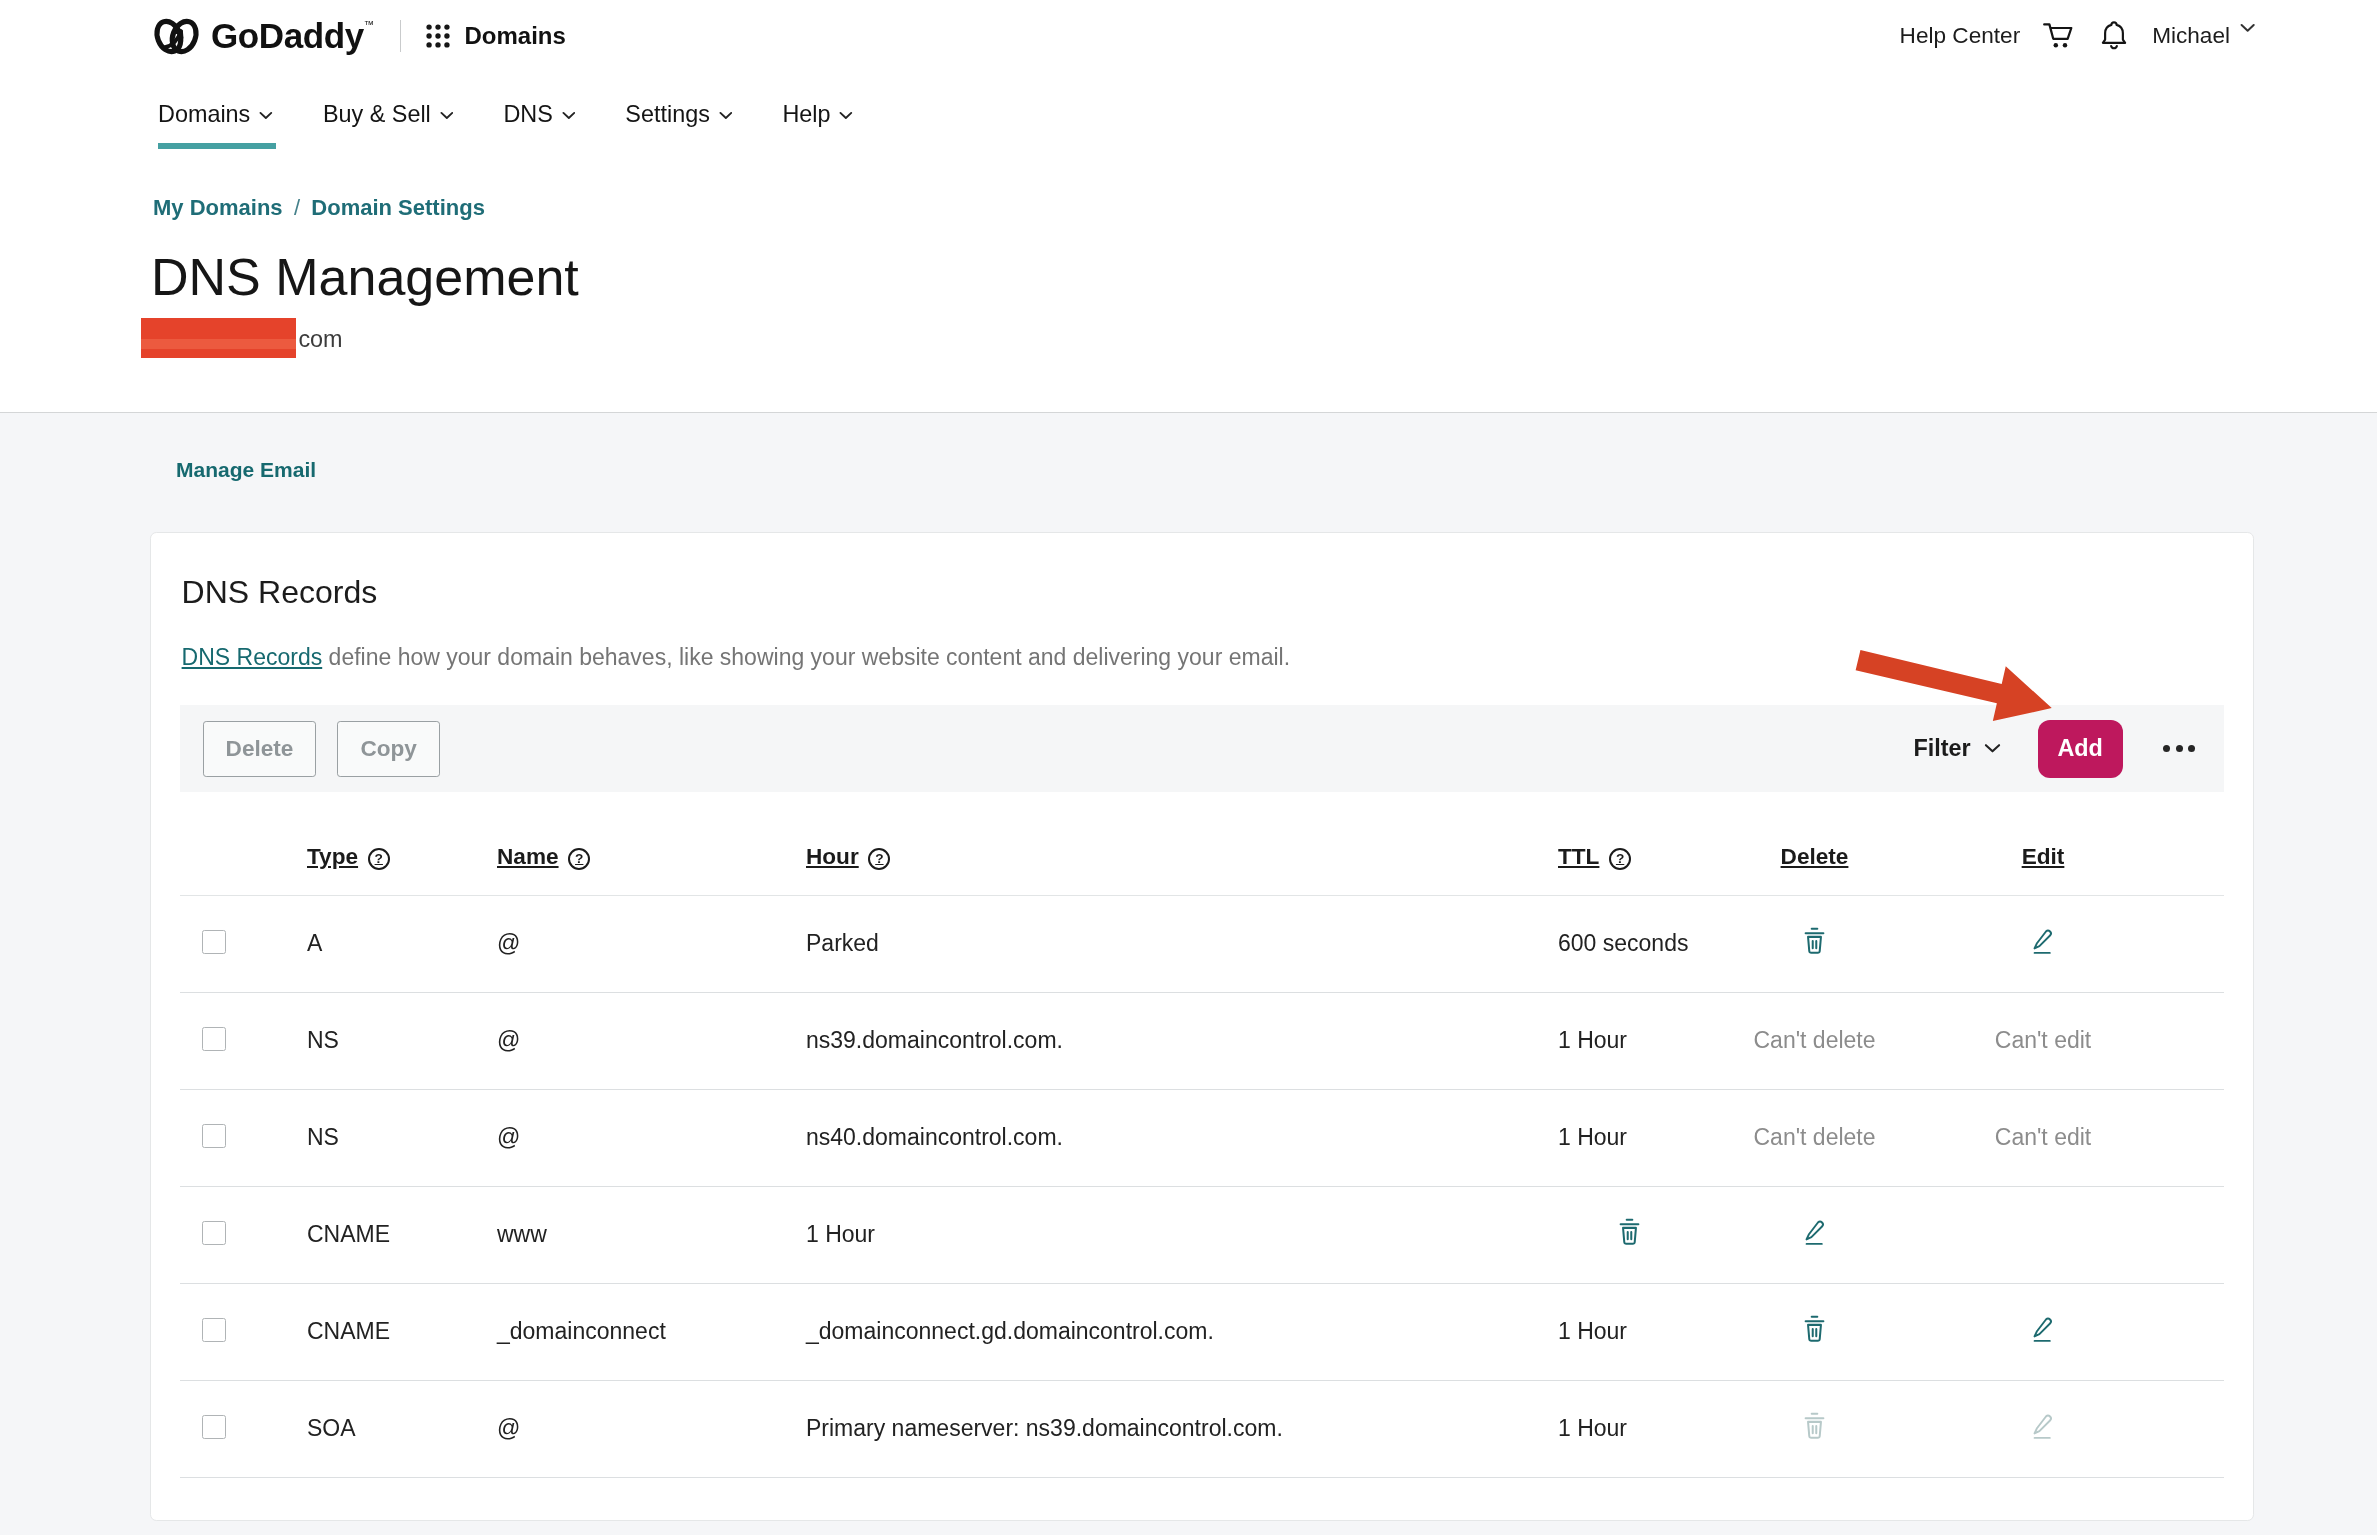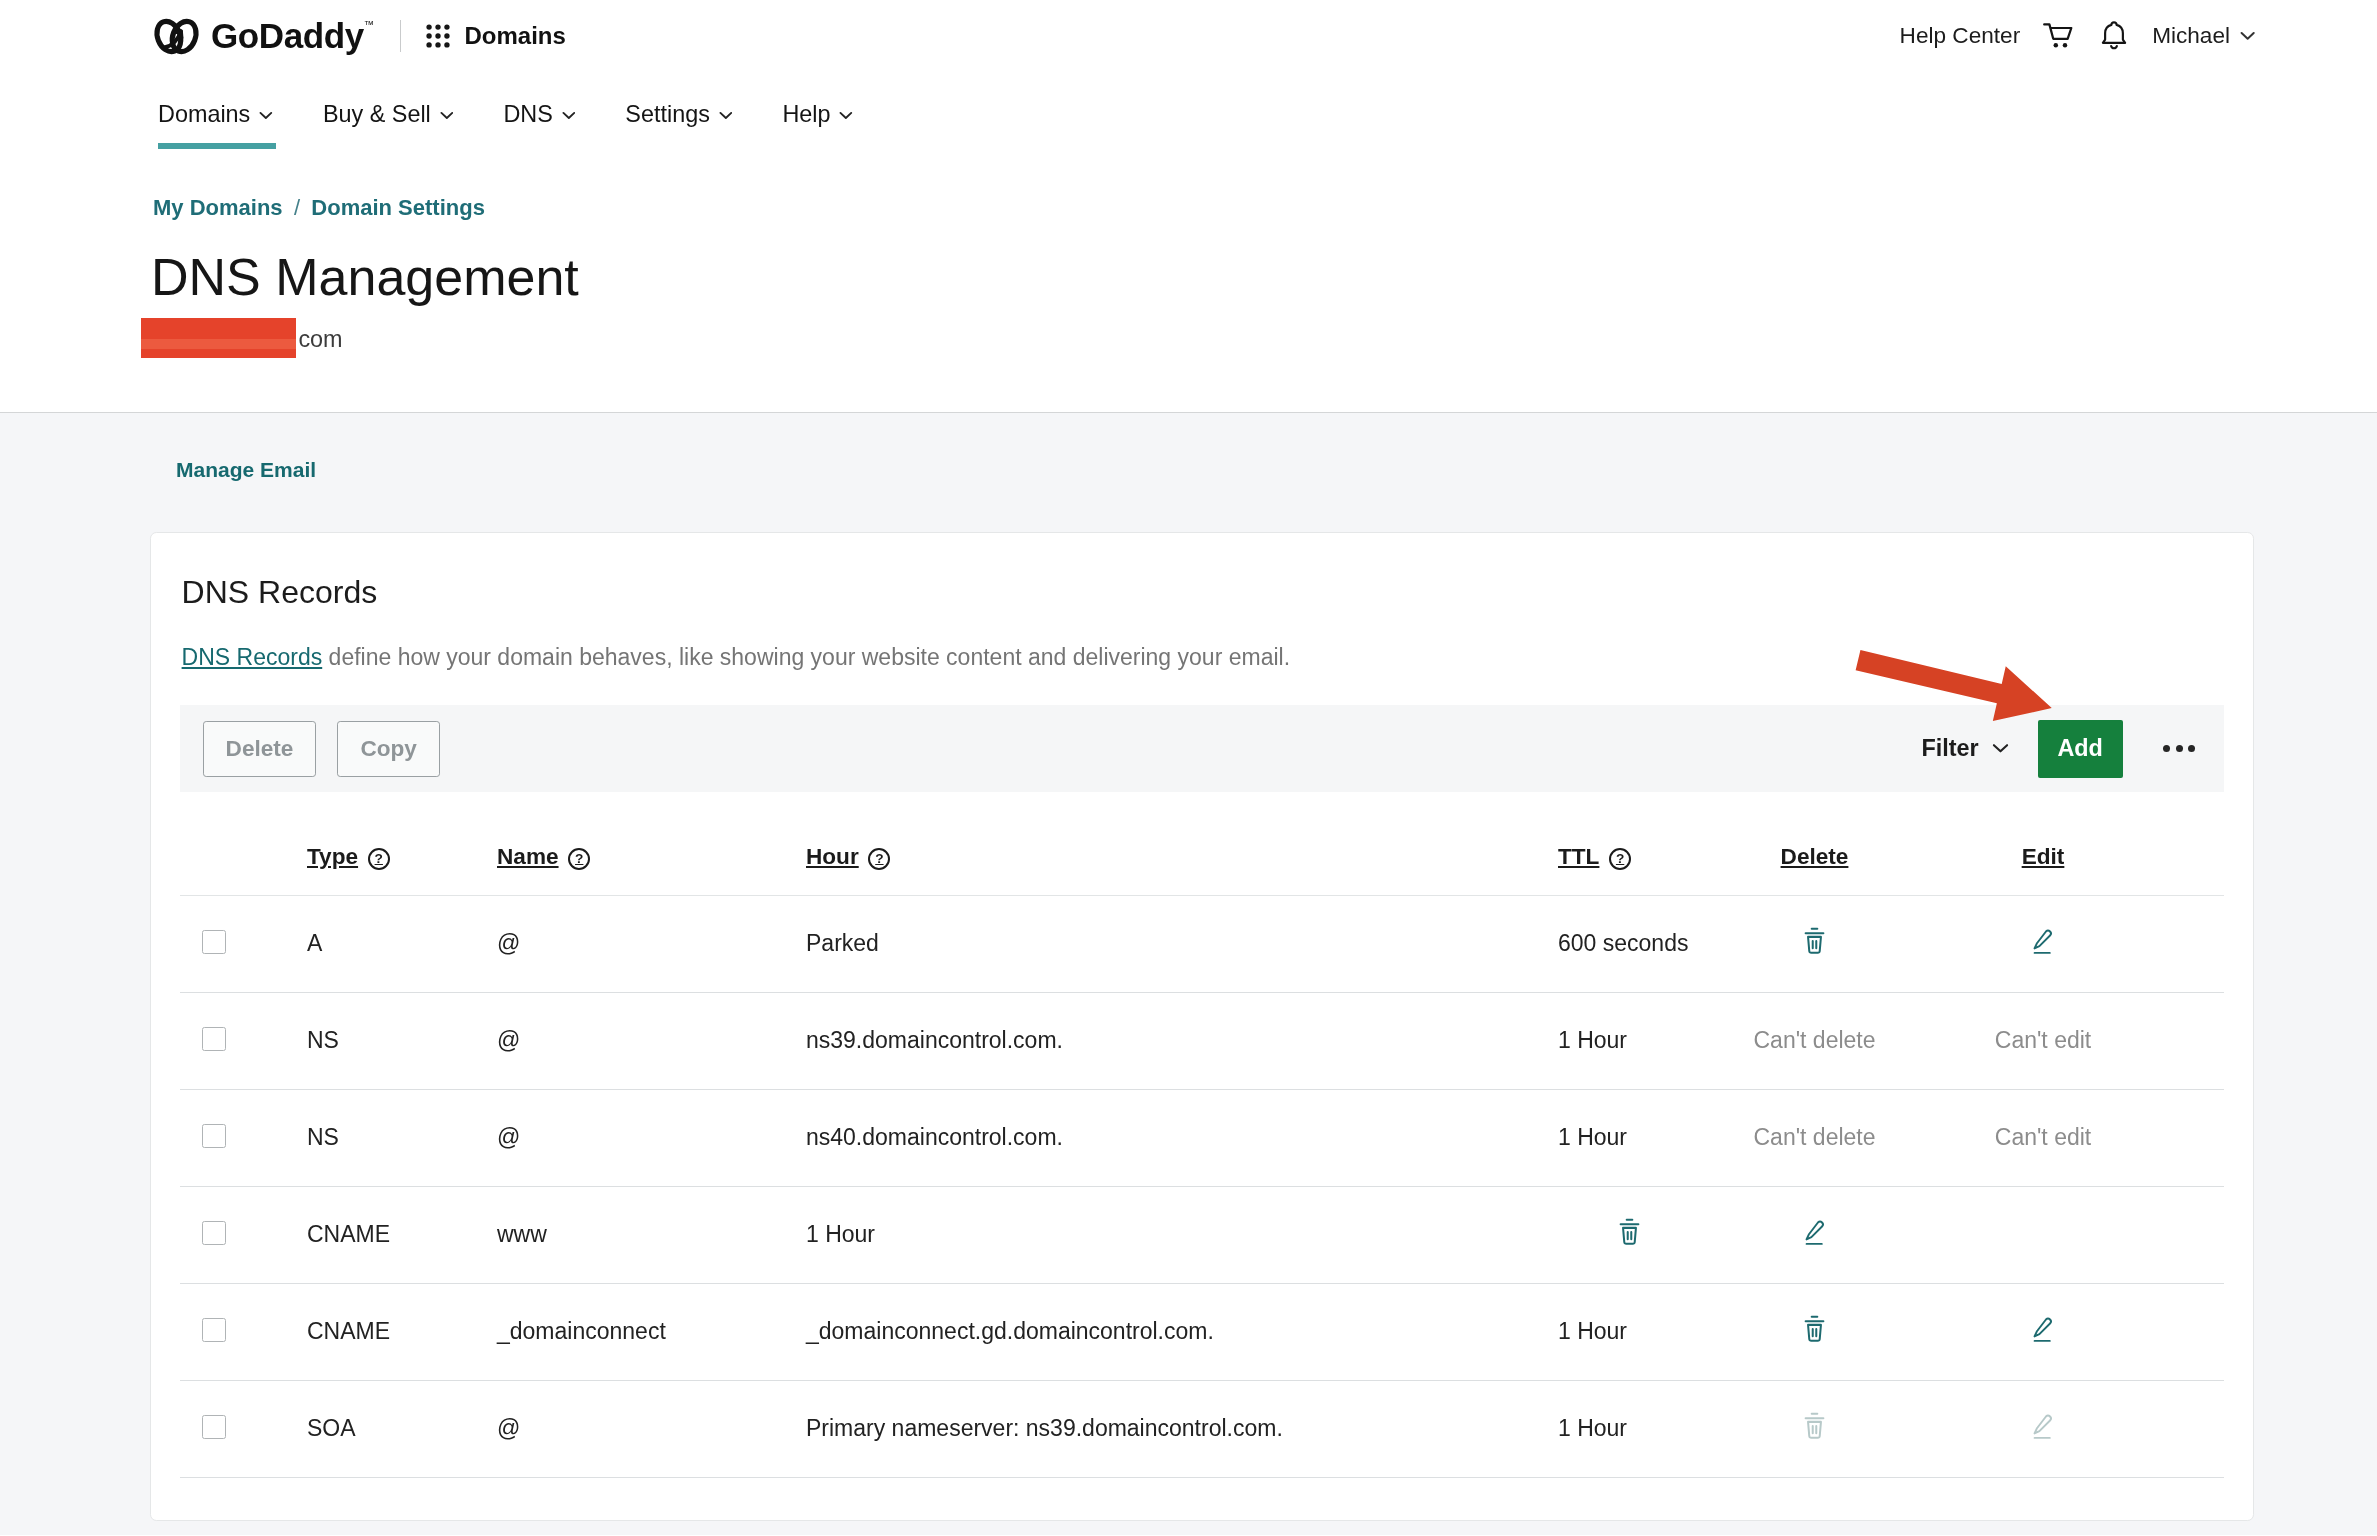--- a/index.html
+++ b/index.html
@@ -20,21 +20,21 @@
   .brand-row{height:72px;display:flex;align-items:center;padding-left:150px;padding-right:122px;}
   .logo-svg{display:inline-flex;margin-right:8px;}
   .wordmark{font-size:35px;font-weight:700;letter-spacing:-0.4px;color:#111;position:relative;text-align:center;}
   .tm{font-size:10.5px;vertical-align:top;position:relative;top:1.6px;font-weight:400;color:#111;}
   .vdiv{width:1.6px;height:32px;background:#c9cbcc;margin:0 24px 0 26px;}
   .grid-icon{display:inline-flex;margin-right:13px;}
   .app-label{font-size:24px;font-weight:700;color:#111;}
   .header-right{margin-left:auto;display:flex;align-items:center;gap:22px;}
   .help-link{font-size:22.6px;color:#1c1c1c;cursor:pointer;text-decoration:none;}
   .hicon{display:inline-flex;cursor:pointer;}
-  .user{display:flex;align-items:center;gap:9.7px;font-size:22.6px;color:#1c1c1c;cursor:pointer;}
+  .user{display:flex;gap:9.7px;font-size:22.6px;color:#1c1c1c;cursor:pointer;}
   
   .navbar{height:84px;display:flex;align-items:center;gap:50px;padding-left:158px;}
   .tab{position:relative;display:flex;align-items:center;gap:8.9px;font-size:23.4px;color:#141414;cursor:pointer;height:100%;}
   .tab .chev{margin-top:3.2px;}
   .tab.active::after{
     content:"";position:absolute;left:0;right:-3.2px;bottom:7.2px;height:5.6px;
     background:var(--underline,#45a0a2);
   }
   
   .breadcrumb{margin:40px 0 0 153px;font-size:22px;font-weight:700;color:#1f6d77;height:24px;display:flex;gap:11.3px;align-items:center;}
@@ -63,21 +63,21 @@
   }
   .btn-ghost{
     height:56px;padding:0 22px;background:#f9fafa;border:1.6px solid #9aa0a3;border-radius:3.2px;
     font-size:22.6px;font-weight:600;color:#8f9598;display:flex;align-items:center;cursor:pointer;
     font-family:inherit;
   }
   .btn-ghost + .btn-ghost{margin-left:21px;}
   .toolbar-right{margin-left:auto;display:flex;align-items:center;}
   .filter{display:flex;align-items:center;gap:13px;font-size:23.4px;font-weight:600;color:#1c1c1c;cursor:pointer;}
   .btn-add{
-    margin-left:29px;width:85px;height:58px;background:#15803d;color:#fff;border:none;border-radius:2px;
+    margin-left:37px;width:85px;height:58px;background:#be185d;color:#fff;border:none;border-radius:12px;
     font-size:23.4px;font-weight:600;cursor:pointer;font-family:inherit;
   }
   .more-dots{margin-left:39px;display:flex;gap:5.6px;cursor:pointer;padding:8px 1.6px;}
   .more-dots i{width:7px;height:7px;border-radius:50%;background:#262626;}
   
   .anno-arrow{position:absolute;left:1703px;top:108px;width:226px;height:85px;z-index:5;pointer-events:none;}
   
   .table{margin-top:26.6px;}
   .trow{
     display:grid;

